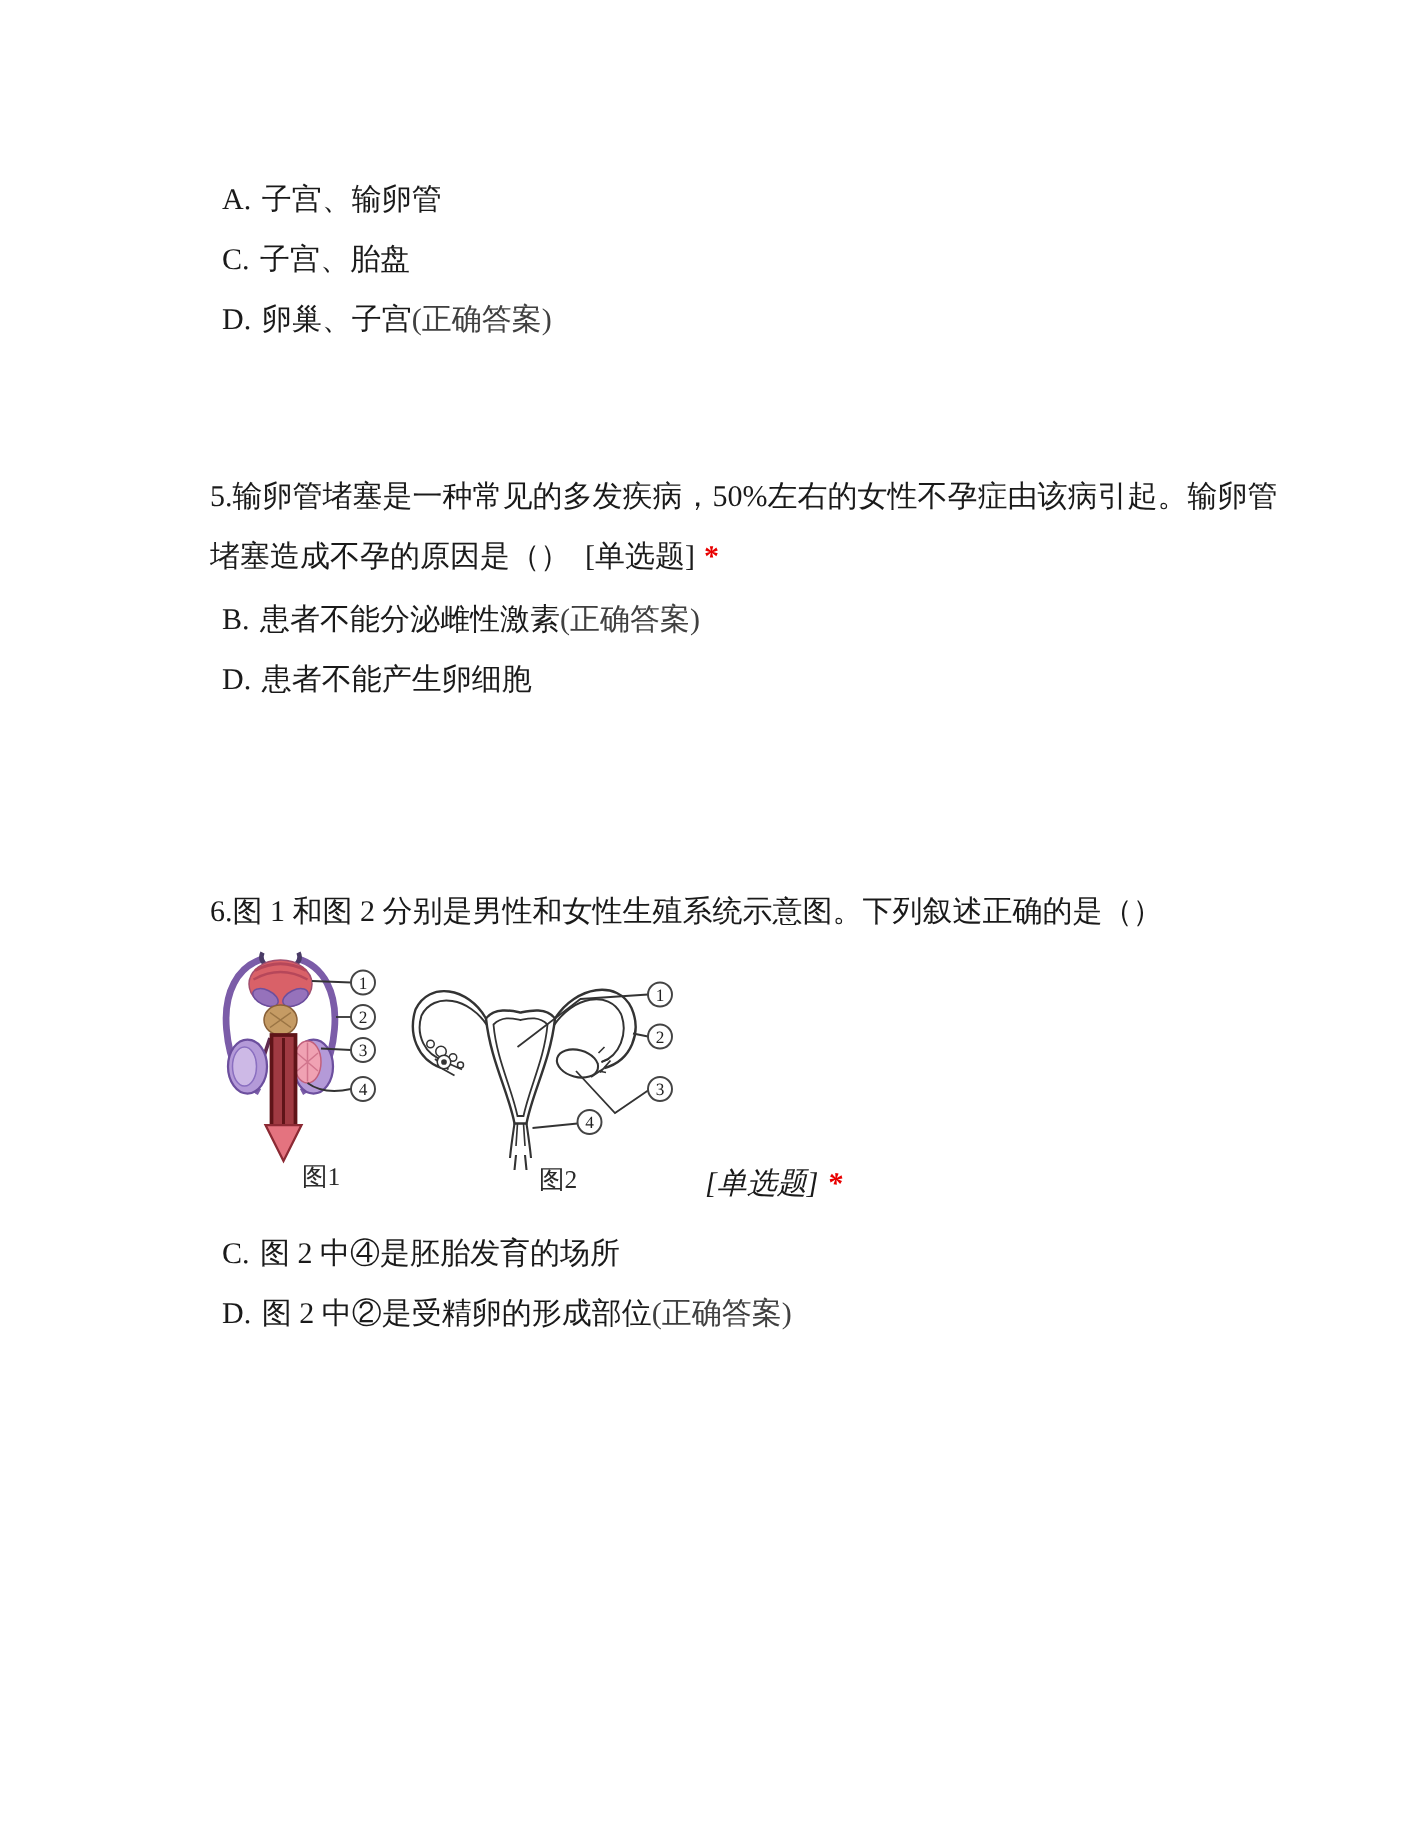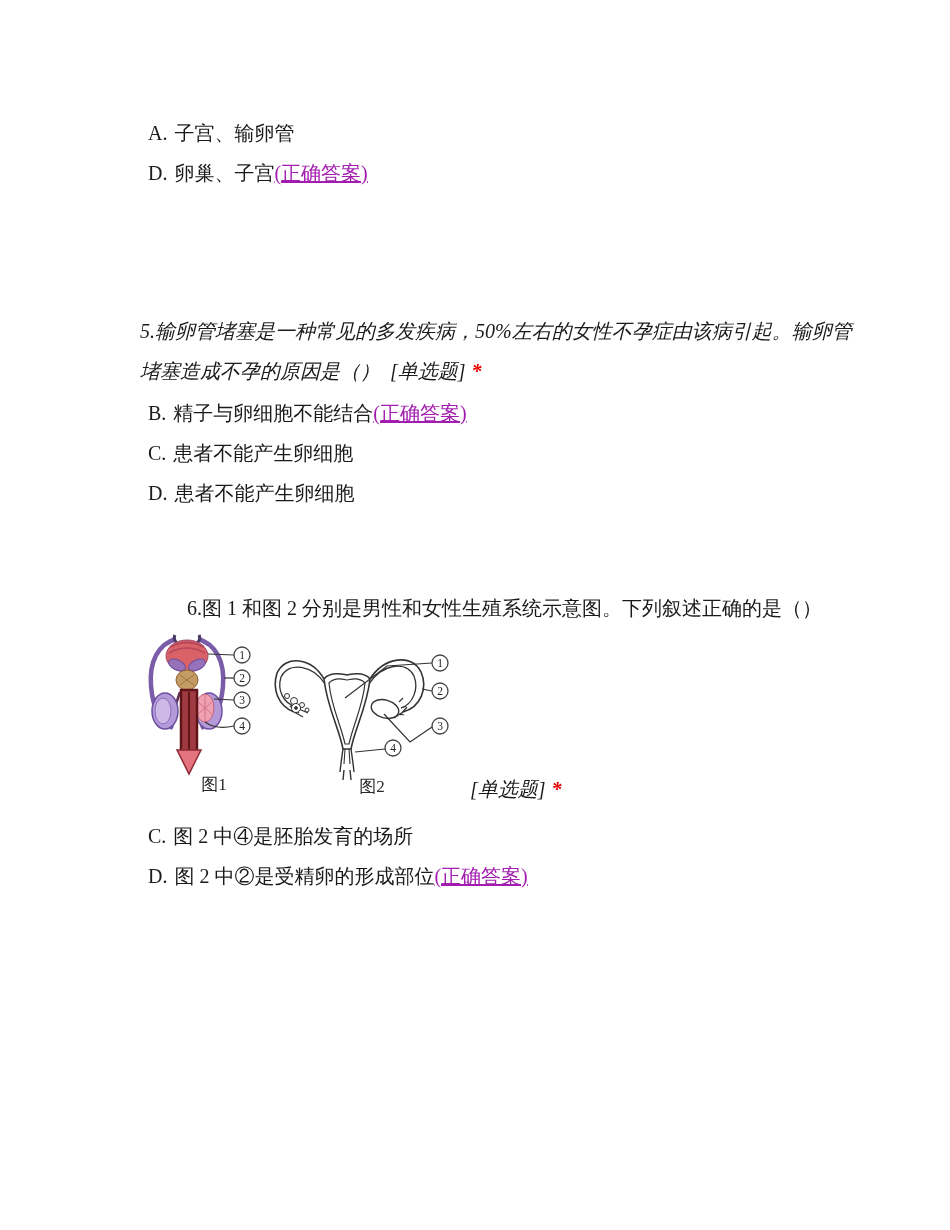--- a/index.html
+++ b/index.html
@@ -5,47 +5,47 @@
   html,body{margin:0;padding:0;background:#fff;}
   .page{
     position:relative;width:950px;height:1230px;background:#ffffff;
     font-family:"Liberation Serif","DejaVu Serif",serif;
     font-size:20px;color:#1a1a1a;overflow:hidden;
   }
   .abs{position:absolute;}
   .stem{line-height:40px;}
   .opts .opt{height:40px;line-height:40px;white-space:nowrap;}
   .opt-label{margin-right:7px;}
-  .opt-note{color:#a21caf;text-decoration:underline;}
+  .opt-note{color:#404040;}
   .qtype{margin-left:10px;}
   .req{color:#e80000;margin-left:6px;font-weight:bold;}
   #q5-stem{width:720px;}
   svg text{font-family:"Liberation Serif","DejaVu Serif",serif;}
   .marker-digit{font-size:11.5px;fill:#222;}
   .fig-caption{font-size:17px;fill:#2a2a2a;}
 </style>
 </head>
 <body>
 
 <div class="page">
 
   <div class="abs opts" style="left:148px;top:113px;">
     <div class="opt"><span class="opt-label">A.</span><span class="opt-text">子宫、输卵管</span><span class="opt-note"></span></div>
+    <div class="opt"><span class="opt-label">C.</span><span class="opt-text">子宫、胎盘</span><span class="opt-note"></span></div>
     <div class="opt"><span class="opt-label">D.</span><span class="opt-text">卵巢、子宫</span><span class="opt-note">(正确答案)</span></div>
   </div>
 
-  <div id="q5-stem" class="abs stem" style="left:140px;top:311px;font-style:italic;"><span>5.输卵管堵塞是一种常见的多发疾病，50%左右的女性不孕症由该病引起。输卵管堵塞造成不孕的原因是（）</span><span class="qtype">[单选题]</span><span class="req">*</span></div>
+  <div id="q5-stem" class="abs stem" style="left:140px;top:311px;"><span>5.输卵管堵塞是一种常见的多发疾病，50%左右的女性不孕症由该病引起。输卵管堵塞造成不孕的原因是（）</span><span class="qtype">[单选题]</span><span class="req">*</span></div>
 
   <div class="abs opts" style="left:148px;top:393px;">
-    <div class="opt"><span class="opt-label">B.</span><span class="opt-text">精子与卵细胞不能结合</span><span class="opt-note">(正确答案)</span></div>
-    <div class="opt"><span class="opt-label">C.</span><span class="opt-text">患者不能产生卵细胞</span><span class="opt-note"></span></div>
+    <div class="opt"><span class="opt-label">B.</span><span class="opt-text">患者不能分泌雌性激素</span><span class="opt-note">(正确答案)</span></div>
     <div class="opt"><span class="opt-label">D.</span><span class="opt-text">患者不能产生卵细胞</span><span class="opt-note"></span></div>
   </div>
 
-  <div class="abs stem" style="left:140px;top:588px;margin-left:47px;"><span>6.图 1 和图 2 分别是男性和女性生殖系统示意图。下列叙述正确的是（）</span></div>
+  <div class="abs stem" style="left:140px;top:588px;"><span>6.图 1 和图 2 分别是男性和女性生殖系统示意图。下列叙述正确的是（）</span></div>
 
   <svg class="abs" style="left:142px;top:634px;" width="126" height="162" viewBox="0 0 126 162">
     <g fill="none">
       <path d="M34,5 C16,10 7,28 9,52 C11,75 18,87 31,94" stroke="#7b5ca8" stroke-width="4.5"></path>
       <path d="M56,5 C74,10 83,28 81,52 C79,75 72,87 59,94" stroke="#7b5ca8" stroke-width="4.5"></path>
       <path d="M33,1 C31,5 33,9 38,10" stroke="#4a3b66" stroke-width="3"></path>
       <path d="M57,1 C59,5 57,9 52,10" stroke="#4a3b66" stroke-width="3"></path>
     </g>
     <g>
       <ellipse cx="45" cy="22" rx="21" ry="16" fill="#d96168" stroke="#a14e6e"></ellipse>

